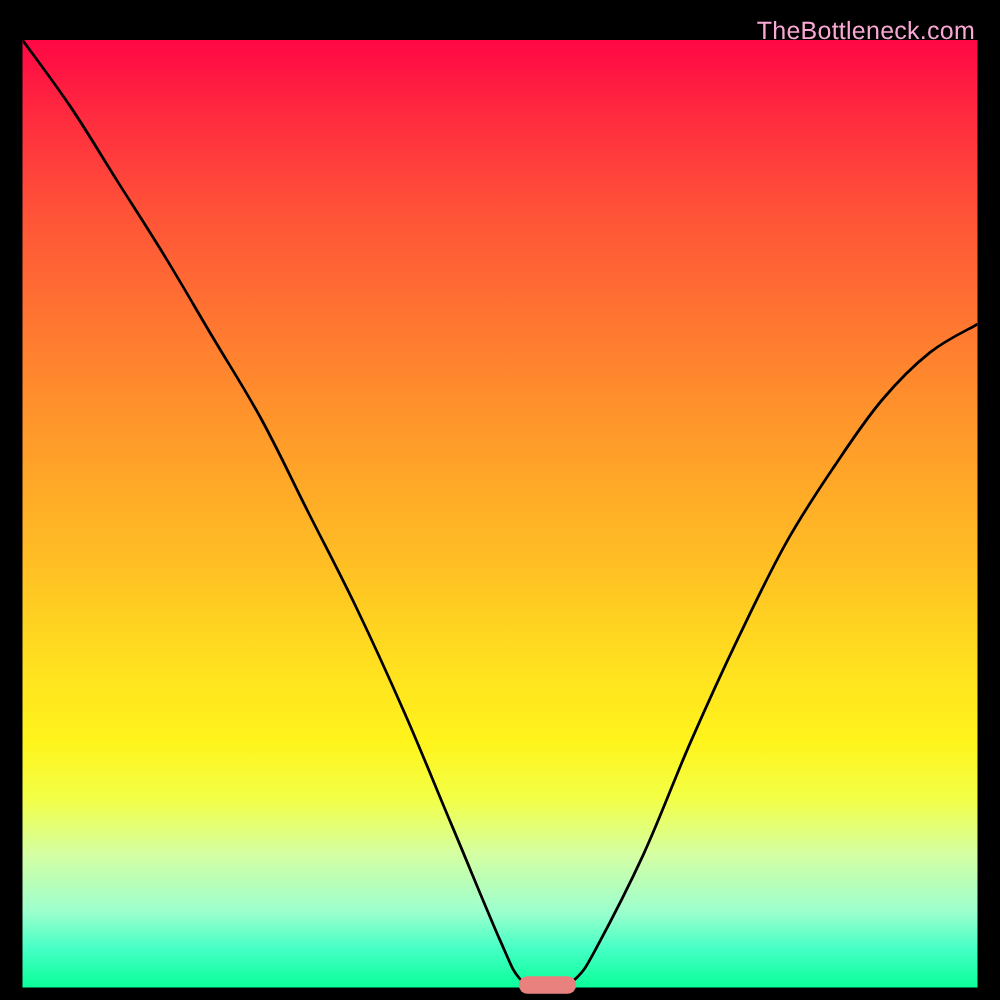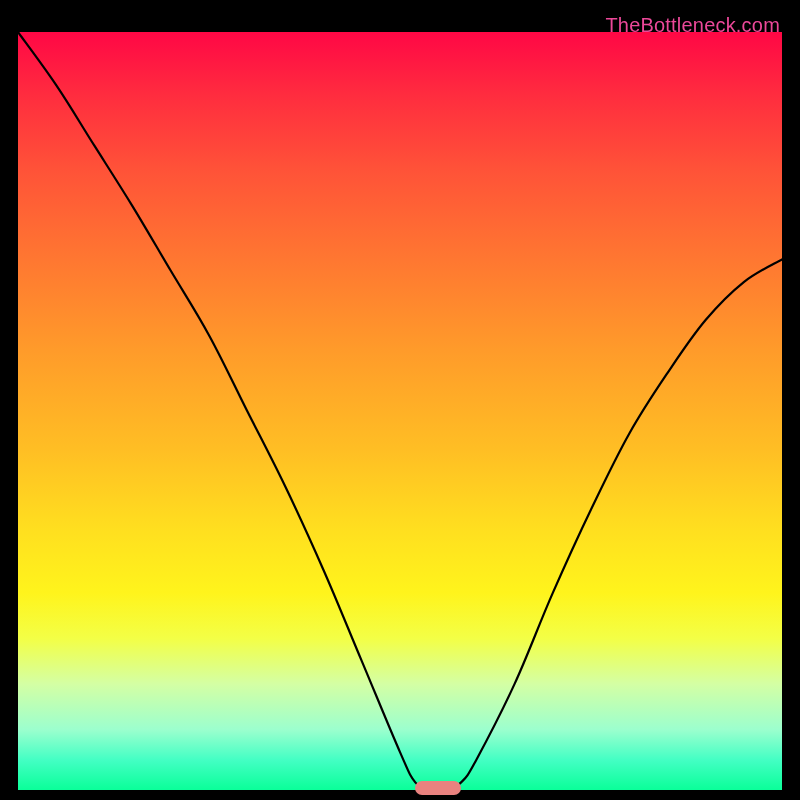--- a/index.html
+++ b/index.html
@@ -38,21 +38,21 @@
       #d4ffa4 86%,
       #9cffce 92%,
       #44ffc4 96%,
       #0aff99 100%
     );
   }
   .watermark {
     position: absolute;
     top: 6px;
     right: 12px;
-    color: #ec4899;
+    color: #f9a8d4;
     font-size: 20px;
     font-weight: 500;
     letter-spacing: 0.2px;
     user-select: none;
   }
   svg.curve {
     position: absolute;
     left: 0;
     top: 0;
     width: 764px;

